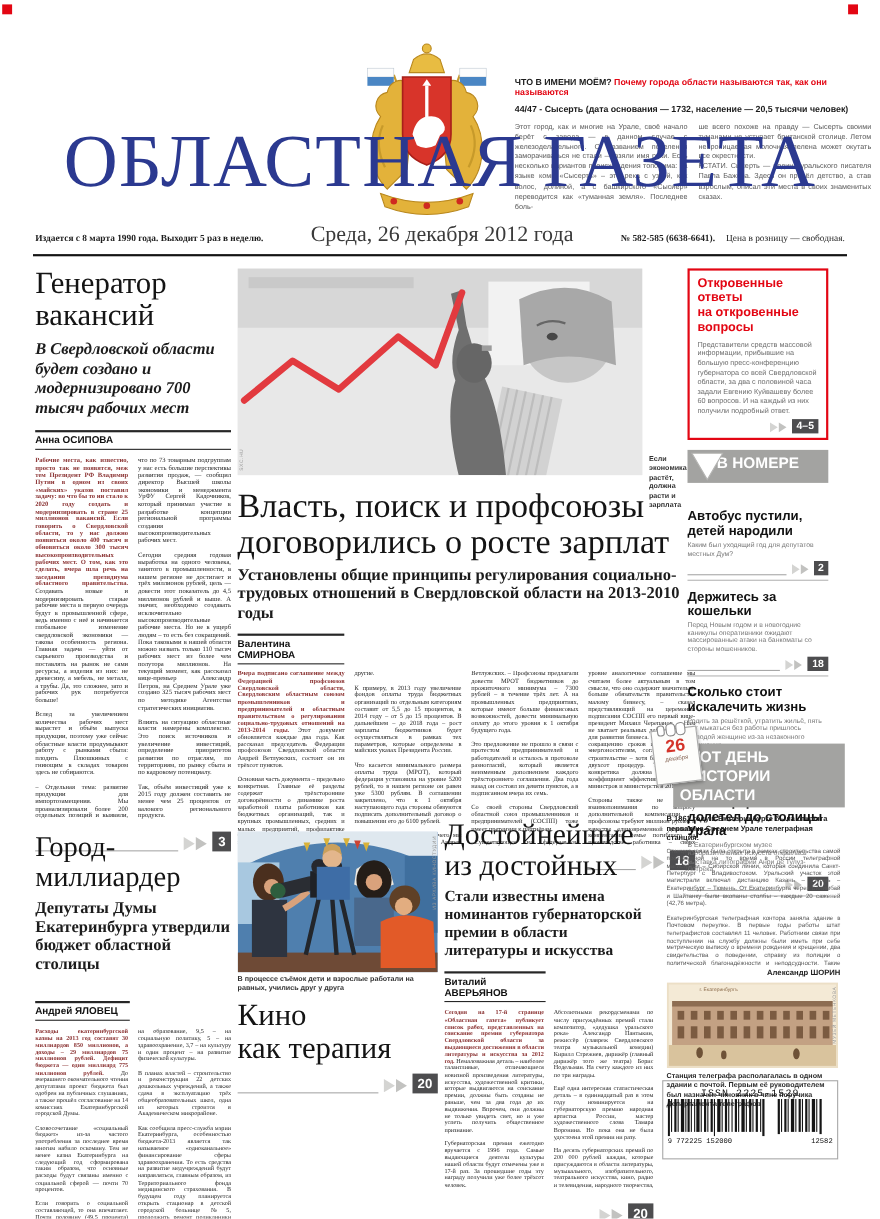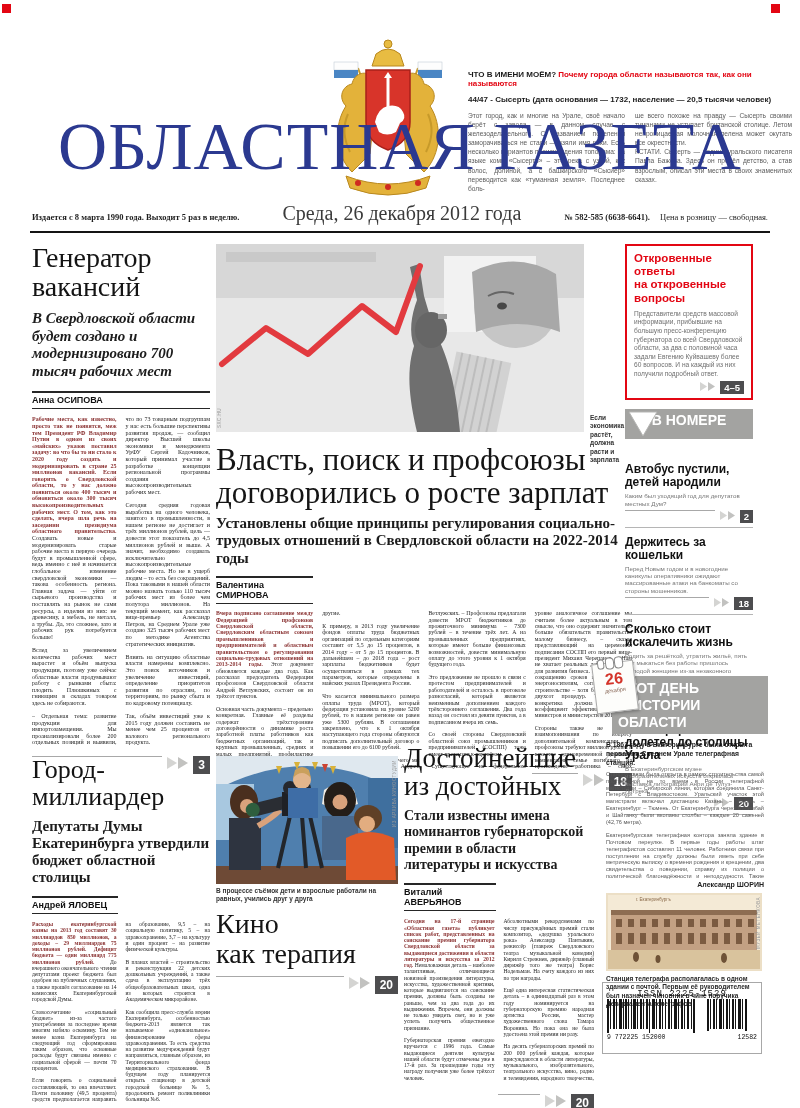--- a/index.html
+++ b/index.html
@@ -30,21 +30,21 @@
 
   
   .h-serif{font-family:"Liberation Serif",serif;font-weight:400;color:#141414;}
   .sub{font-weight:700;color:#1c1c1c;}
   .authorbar{font:bold 9px "Liberation Sans",sans-serif;color:#111;
              border-top:2.5px solid #262626;border-bottom:1px solid #262626;padding:2.5px 0 3px;}
   .bodytxt{font-family:"Liberation Serif",serif;color:#262626;text-align:justify;overflow:hidden;}
   .lede{font-weight:bold;color:#8b3434;}
 
   
-  .jumprow{display:flex;align-items:flex-start;}
+  .jumprow{display:flex;align-items:flex-end;}
   .jline{flex:1;height:1px;background:#a8a8a8;margin-right:4px;}
   .jnum{background:#4d4d4f;color:#fff;font-family:"Liberation Sans",sans-serif;font-weight:bold;text-align:center;}
   .jump-lg .jnum{font-size:12px;padding:2px 5px;}
   .jump-sm .jnum{font-size:9.5px;padding:1px 4px;}
   .chev{display:inline-block;margin-right:3px;line-height:0;}
 
   
   .lead{left:32px;top:244px;width:178px;}
   .lead h1{margin:0;font-size:28px;line-height:1.02;}
   .lead .sub{margin-top:9px;font-size:15px;line-height:1.18;font-style:italic;}
@@ -103,21 +103,21 @@
   
   .bcbox{left:602px;top:982px;width:160px;height:72px;border:1px solid #a8a8a8;
          display:flex;flex-direction:column;align-items:center;padding-top:6px;box-sizing:border-box;}
   .issn{font:9px "Liberation Mono",monospace;letter-spacing:1px;color:#111;}
   .digits{width:150px;display:flex;justify-content:space-between;font:6.5px "Liberation Mono",monospace;color:#111;margin-top:1px;}
 
   
   .city{left:32px;top:756px;width:178px;}
   .city h3{margin:0;font-size:26px;line-height:1.05;font-weight:400;}
   .city .sub{margin-top:7px;font-size:15px;line-height:1.15;}
-  .city .authorbar{margin-top:9px;width:86px;}
+  .city .authorbar{margin-top:23px;width:86px;}
   .city .bodytxt{margin-top:7px;height:196px;column-count:2;column-gap:9px;font-size:5.6px;line-height:1.12;}
 
   .cinema{left:216px;top:756px;width:182px;}
   .photo-kids{position:relative;width:182px;height:128px;overflow:hidden;}
   .cinema .cap{margin-top:3px;font:bold 6.5px/1.25 "Liberation Sans",sans-serif;color:#333;}
   .cinema h3{margin:6px 0 0;font-size:28px;line-height:1.08;font-weight:400;}
   .cinema .sub{margin-top:9px;font-size:15px;line-height:1.2;}
   .cinema .jumprow{margin-top:6px;}
 
   .award{left:404px;top:744px;width:190px;}
@@ -226,21 +226,21 @@
         <rect x="222" y="70" width="9" height="5" fill="#9c9c9c"></rect>
         <polyline points="6,120 50,84 92,110 146,62 180,88 204,22" fill="none" stroke="#e23a3f" stroke-width="6" stroke-linejoin="round" stroke-linecap="round"></polyline>
       </svg>
       <span class="vcred" style="left:1px;bottom:4px;">SXC.HU</span>
     </div>
     <div class="cap-side pre">Если экономика
 растёт, должна
 расти и зарплата</div>
     <h2 class="h-serif pre">Власть, поиск и профсоюзы
 договорились о росте зарплат</h2>
-    <div class="sub">Установлены общие принципы регулирования социально-трудовых отношений в Свердловской области на 2022-2014 годы</div>
+    <div class="sub">Установлены общие принципы регулирования социально-трудовых отношений в Свердловской области на 2013-2010 годы</div>
     <div class="authorbar">Валентина СМИРНОВА</div>
     <div class="bodytxt pre"><span class="lede">Вчера подписано соглашение между Федерацией профсоюзов Свердловской области, Свердловским областным союзом промышленников и предпринимателей и областным правительством о регулировании социально-трудовых отношений на 2013-2014 годы.</span> <span>Этот документ обновляется каждые два года. Как рассказал председатель Федерации профсоюзов Свердловской области Андрей Ветлужских, состоит он из трёхсот пунктов.
 
 Основная часть документа – предельно конкретная. Главные её разделы содержат трёхсторонние договорённости о динамике роста заработной платы работников как бюджетных организаций, так и крупных промышленных, средних и малых предприятий, профилактике безработицы, охране труда, восстановлении здоровья уральцев и другие.
 
 К примеру, в 2013 году увеличение фондов оплаты труда бюджетных организаций по отдельным категориям составит от 5,5 до 15 процентов, в 2014 году – от 5 до 15 процентов. В дальнейшем – до 2018 года – рост зарплаты бюджетников будет осуществляться в рамках тех параметров, которые определены в майских указах Президента России.
 
 Что касается минимального размера оплаты труда (МРОТ), который федерация установила на уровне 5200 рублей, то в нашем регионе он равен уже 5300 рублям. В соглашении закреплено, что к 1 октября наступающего года стороны обязуются подписать дополнительный договор о повышении его до 6100 рублей.
 
 –Правда, это не совсем то, чего мы добивались, – признал Андрей Ветлужских. – Профсоюзы предлагали довести МРОТ бюджетников до прожиточного минимума – 7300 рублей – в течение трёх лет. А на промышленных предприятиях, которые имеют больше финансовых возможностей, довести минимальную оплату до этого уровня к 1 октября будущего года.

